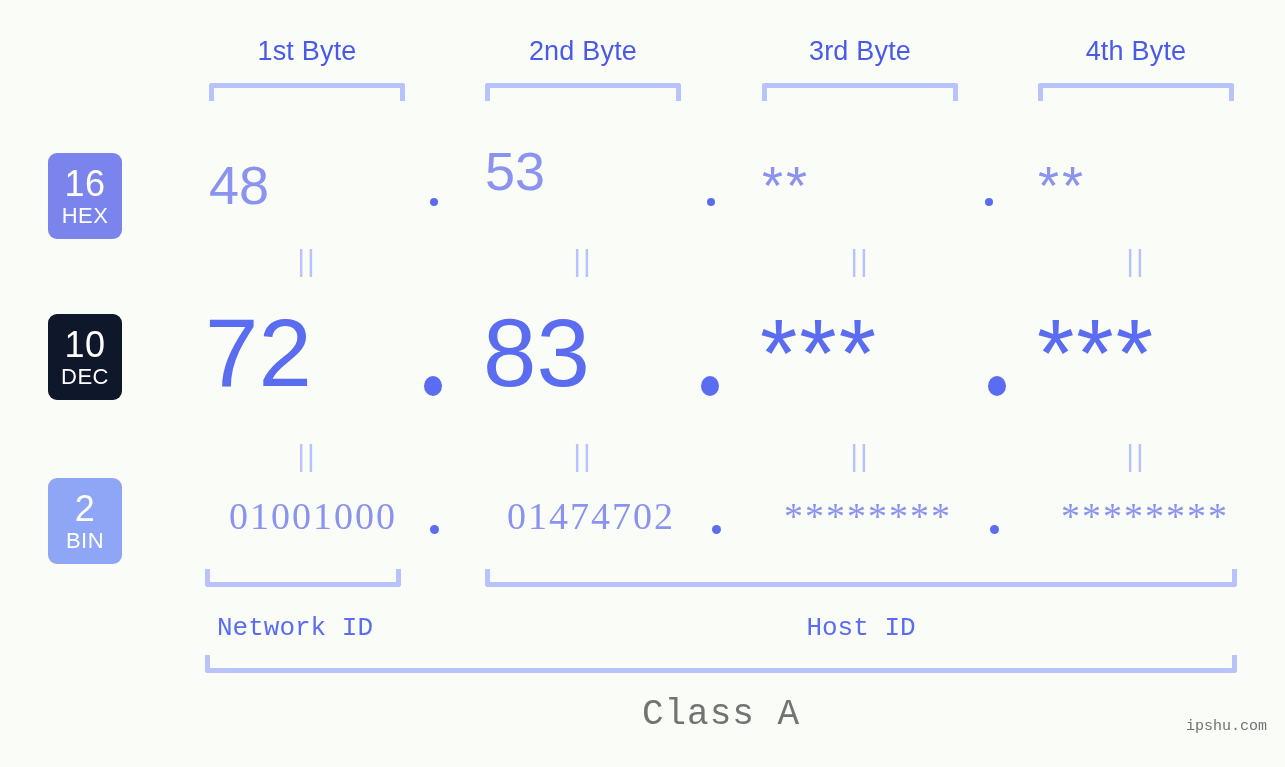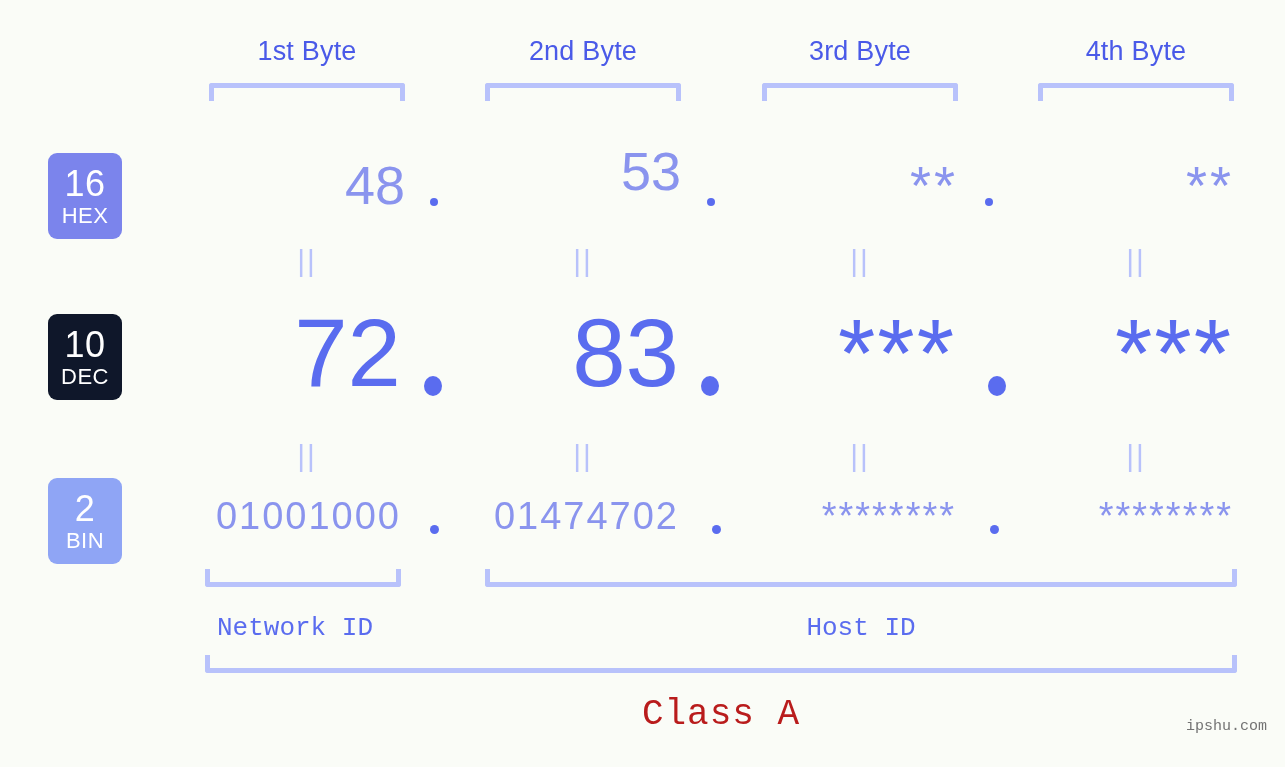--- a/index.html
+++ b/index.html
@@ -71,21 +71,21 @@
   .badge .abbr {
     font-size: 22px;
     font-weight: 400;
     margin-top: 3px;
     letter-spacing: 0.5px;
   }
 
   
   .cell {
     position: absolute;
-    text-align: right;
+    text-align: left;
     white-space: nowrap;
   }
 
   .hex-val {
     font-family: "Liberation Sans", sans-serif;
     font-size: 54px;
     color: #8a94ee;
     line-height: 1;
   }
   .hex-star {
@@ -102,25 +102,26 @@
     line-height: 1;
   }
   .dec-star {
     font-family: "Liberation Sans", sans-serif;
     font-size: 96px;
     color: #5a6cef;
     line-height: 1;
     letter-spacing: 2px;
   }
   .bin-val {
-    font-family: Liberation Sans, sans-serif;
+    font-family: Liberation Serif, serif;
     font-size: 38px;
     color: #8a94ee;
     line-height: 1;
     letter-spacing: 2px;
+    margin-left: 24px;
   }
 
   
   .dot {
     position: absolute;
     border-radius: 50%;
     background: #5a6cef;
   }
   .dot-small { width: 8px; height: 8px; }
   .dot-mid   { width: 9px; height: 9px; }
@@ -143,21 +144,21 @@
     font-family: "Liberation Mono", monospace;
     font-size: 26px;
     color: #5a6cef;
     text-align: center;
     white-space: nowrap;
   }
   .class-label {
     position: absolute;
     font-family: "Liberation Mono", monospace;
     font-size: 36px;
-    color: #b91c1c;
+    color: #737373;
     text-align: center;
     white-space: nowrap;
     letter-spacing: 1px;
   }
 
   
   .watermark {
     position: absolute;
     font-family: "Liberation Mono", monospace;
     font-size: 15px;

